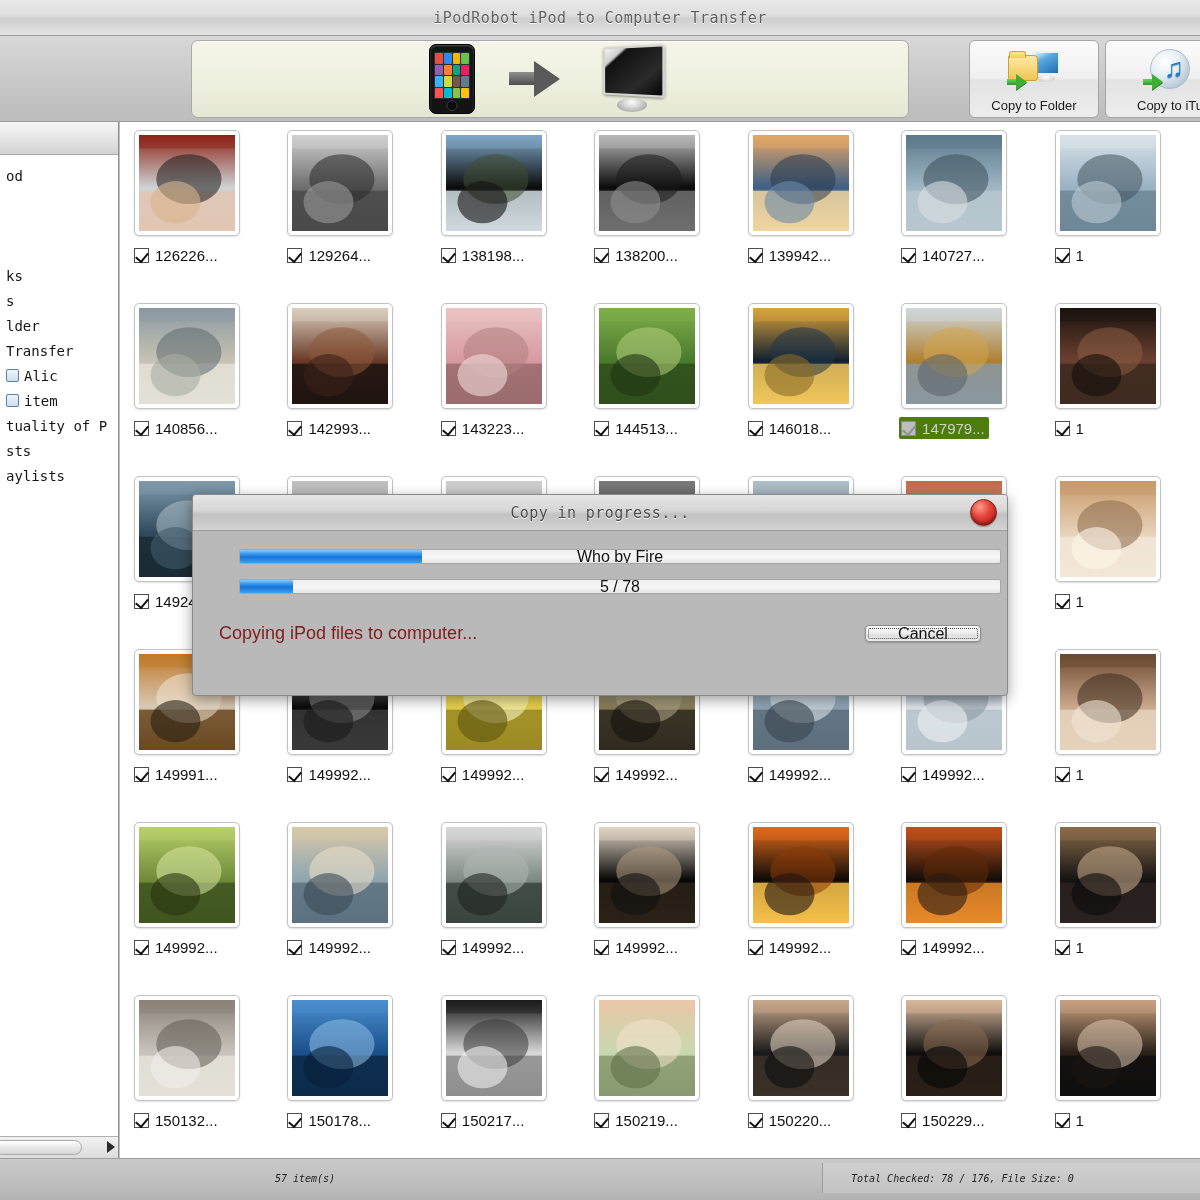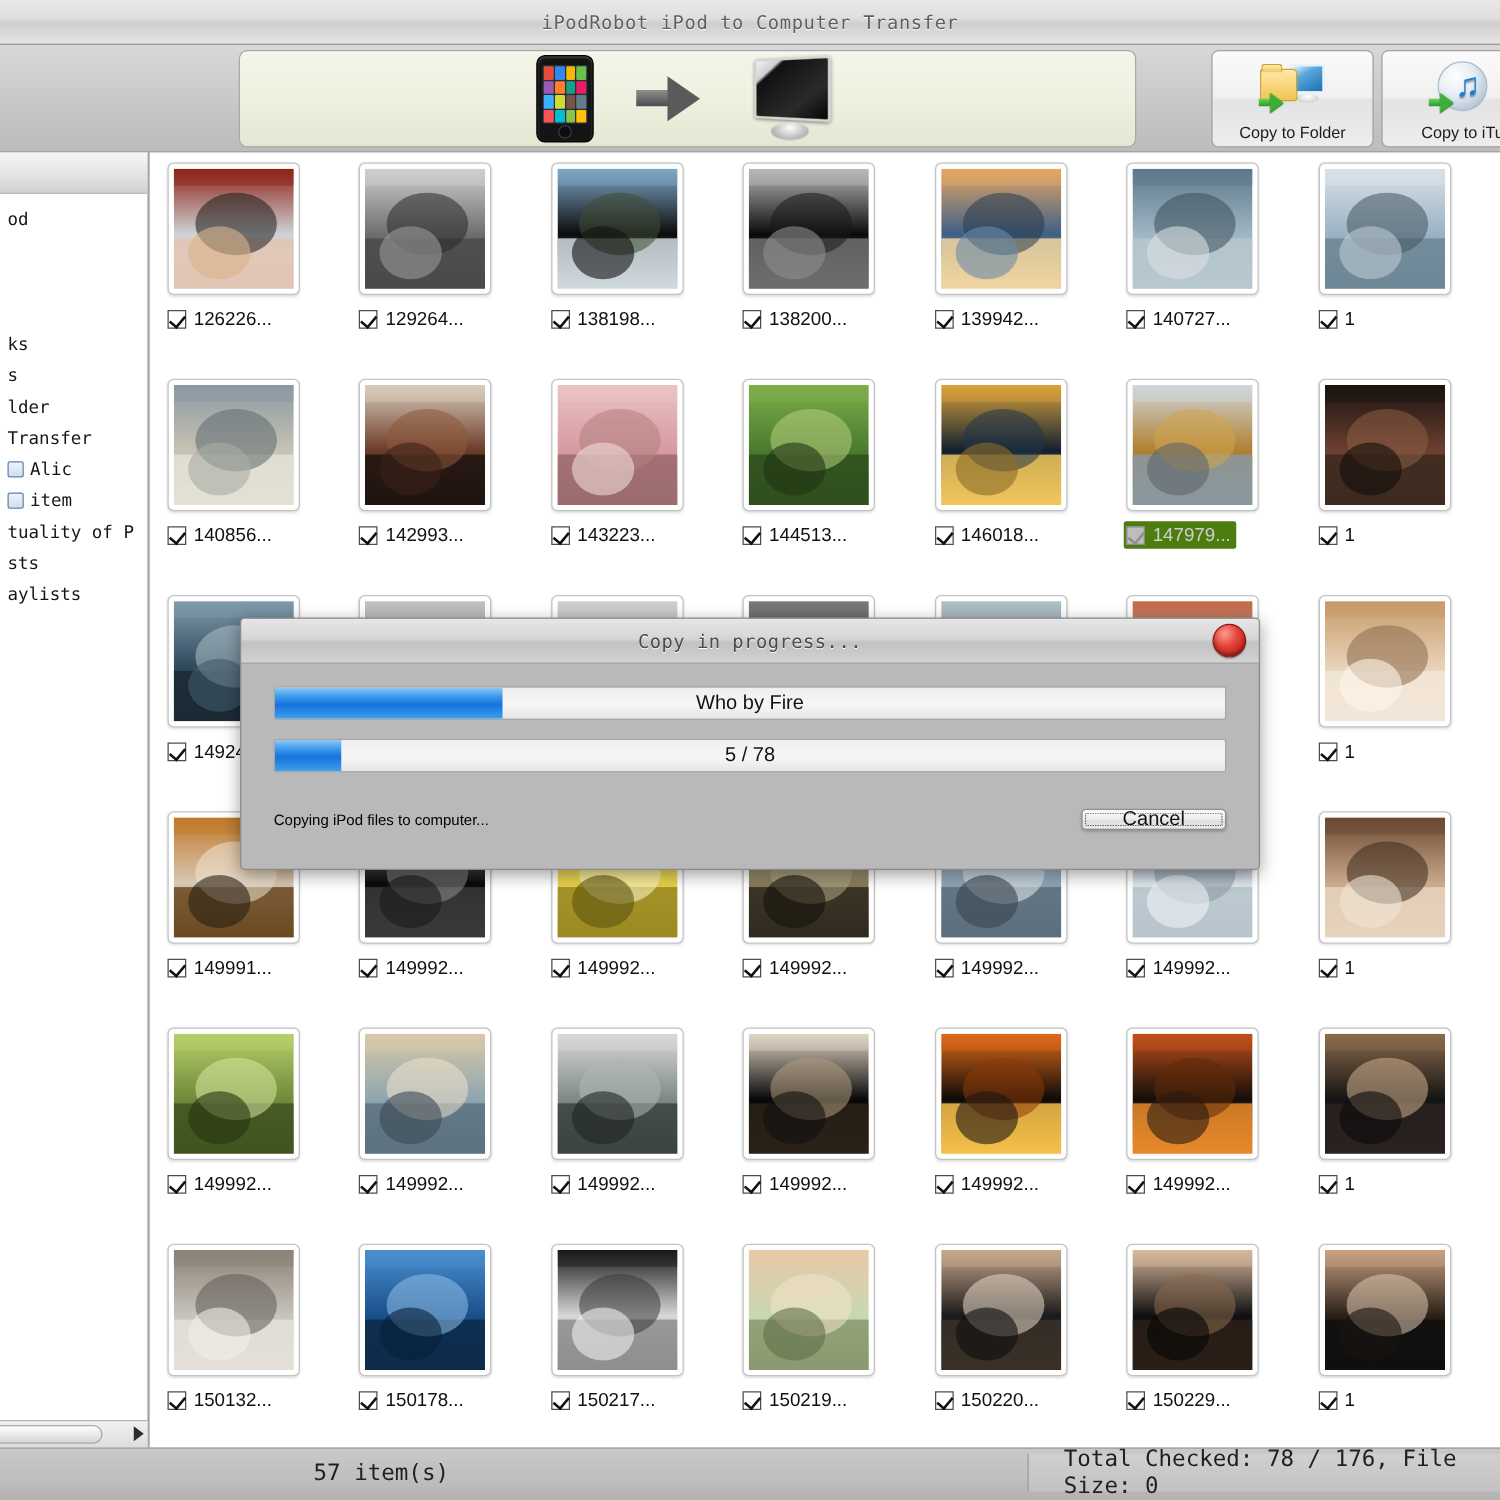--- a/index.html
+++ b/index.html
@@ -154,21 +154,21 @@
 
   
   .statusbar {
     position: absolute; left: 0; bottom: 0; width: 1200px; height: 42px;
     background: linear-gradient(180deg,#c9c9c9,#bdbdbd 65%,#b2b2b2);
     border-top: 1px solid #9d9d9d;
   }
   .sb-seg {
     position: absolute; top: 4px; height: 30px;
     display: flex; align-items: center; justify-content: center;
-    font-family: "DejaVu Sans Mono", monospace; font-size: 18px; color: #1f1f1f;
+    font-family: "DejaVu Sans Mono", monospace; font-size: 10px; color: #1f1f1f; font-style: italic;
   }
   .sb-seg.one { left: 130px; width: 350px; }
   .sb-seg.two { left: 822px; width: 378px; border-left: 1px solid #9d9d9d;
                 background: linear-gradient(180deg,#d0d0d0,#c2c2c2); justify-content: flex-start; padding-left: 28px; }
 
   
   .dialog {
     position: absolute; left: 192px; top: 494px; width: 816px; height: 202px;
     background: #b9b9b9; border: 1px solid #8a8a8a; border-radius: 4px;
     box-shadow: 0 4px 14px rgba(0,0,0,.38);
@@ -183,33 +183,34 @@
     font-family: "DejaVu Sans Mono", monospace; font-size: 15px; color: #4a4a4a;
     text-shadow: 0 1px 0 #fff; letter-spacing: .4px;
   }
   .dlg-close {
     position: absolute; right: 10px; top: 4px; width: 27px; height: 27px; border-radius: 50%;
     background: radial-gradient(circle at 36% 28%,#ff9a8c 0%,#e2443a 42%,#a8150f 100%);
     border: 1px solid #8d1a14; box-shadow: inset 0 -2px 3px rgba(0,0,0,.35), 0 1px 1px rgba(0,0,0,.3);
   }
   .dlg-body { padding: 18px 26px 0 26px; }
   .pbar {
-    position: relative; height: 27px; width: 100%;
+    position: relative; height: 15px; width: 100%;
     background: linear-gradient(180deg,#eeeeee,#f6f6f6 55%,#e6e6e6);
     border: 1px solid #a7a7a7; border-radius: 2px; overflow: hidden;
     display: flex; align-items: center; justify-content: center;
     margin-bottom: 15px;
+    margin-left: 20px;
   }
   .pbar .fill {
     position: absolute; left: 0; top: 0; height: 100%;
     background: linear-gradient(180deg,#8fc9f5 0%,#3d9aec 28%,#1673dc 55%,#3fa0ef 100%);
   }
   .pbar .ptxt { position: relative; font-size: 16px; color: #111; }
   .dlg-foot { display: flex; align-items: center; justify-content: space-between; padding: 14px 26px 0 26px; }
-  .dlg-foot .msg { font-size: 12px; color: #000000; }
+  .dlg-foot .msg { font-size: 18px; color: #7f1d1d; }
   .cancel-btn {
     width: 116px; height: 17px;
     background: linear-gradient(180deg,#fafafa,#ededed 50%,#dfdfdf 52%,#eaeaea);
     border: 1px solid #8e8e8e; border-radius: 4px;
     display: flex; align-items: center; justify-content: center;
     font-size: 16px; color: #111; box-shadow: 0 1px 2px rgba(0,0,0,.2);
     position: relative;
   }
   .cancel-btn::before {
     content:""; position: absolute; inset: 2px; border: 1px dotted #4d4d4d; border-radius: 2px;

